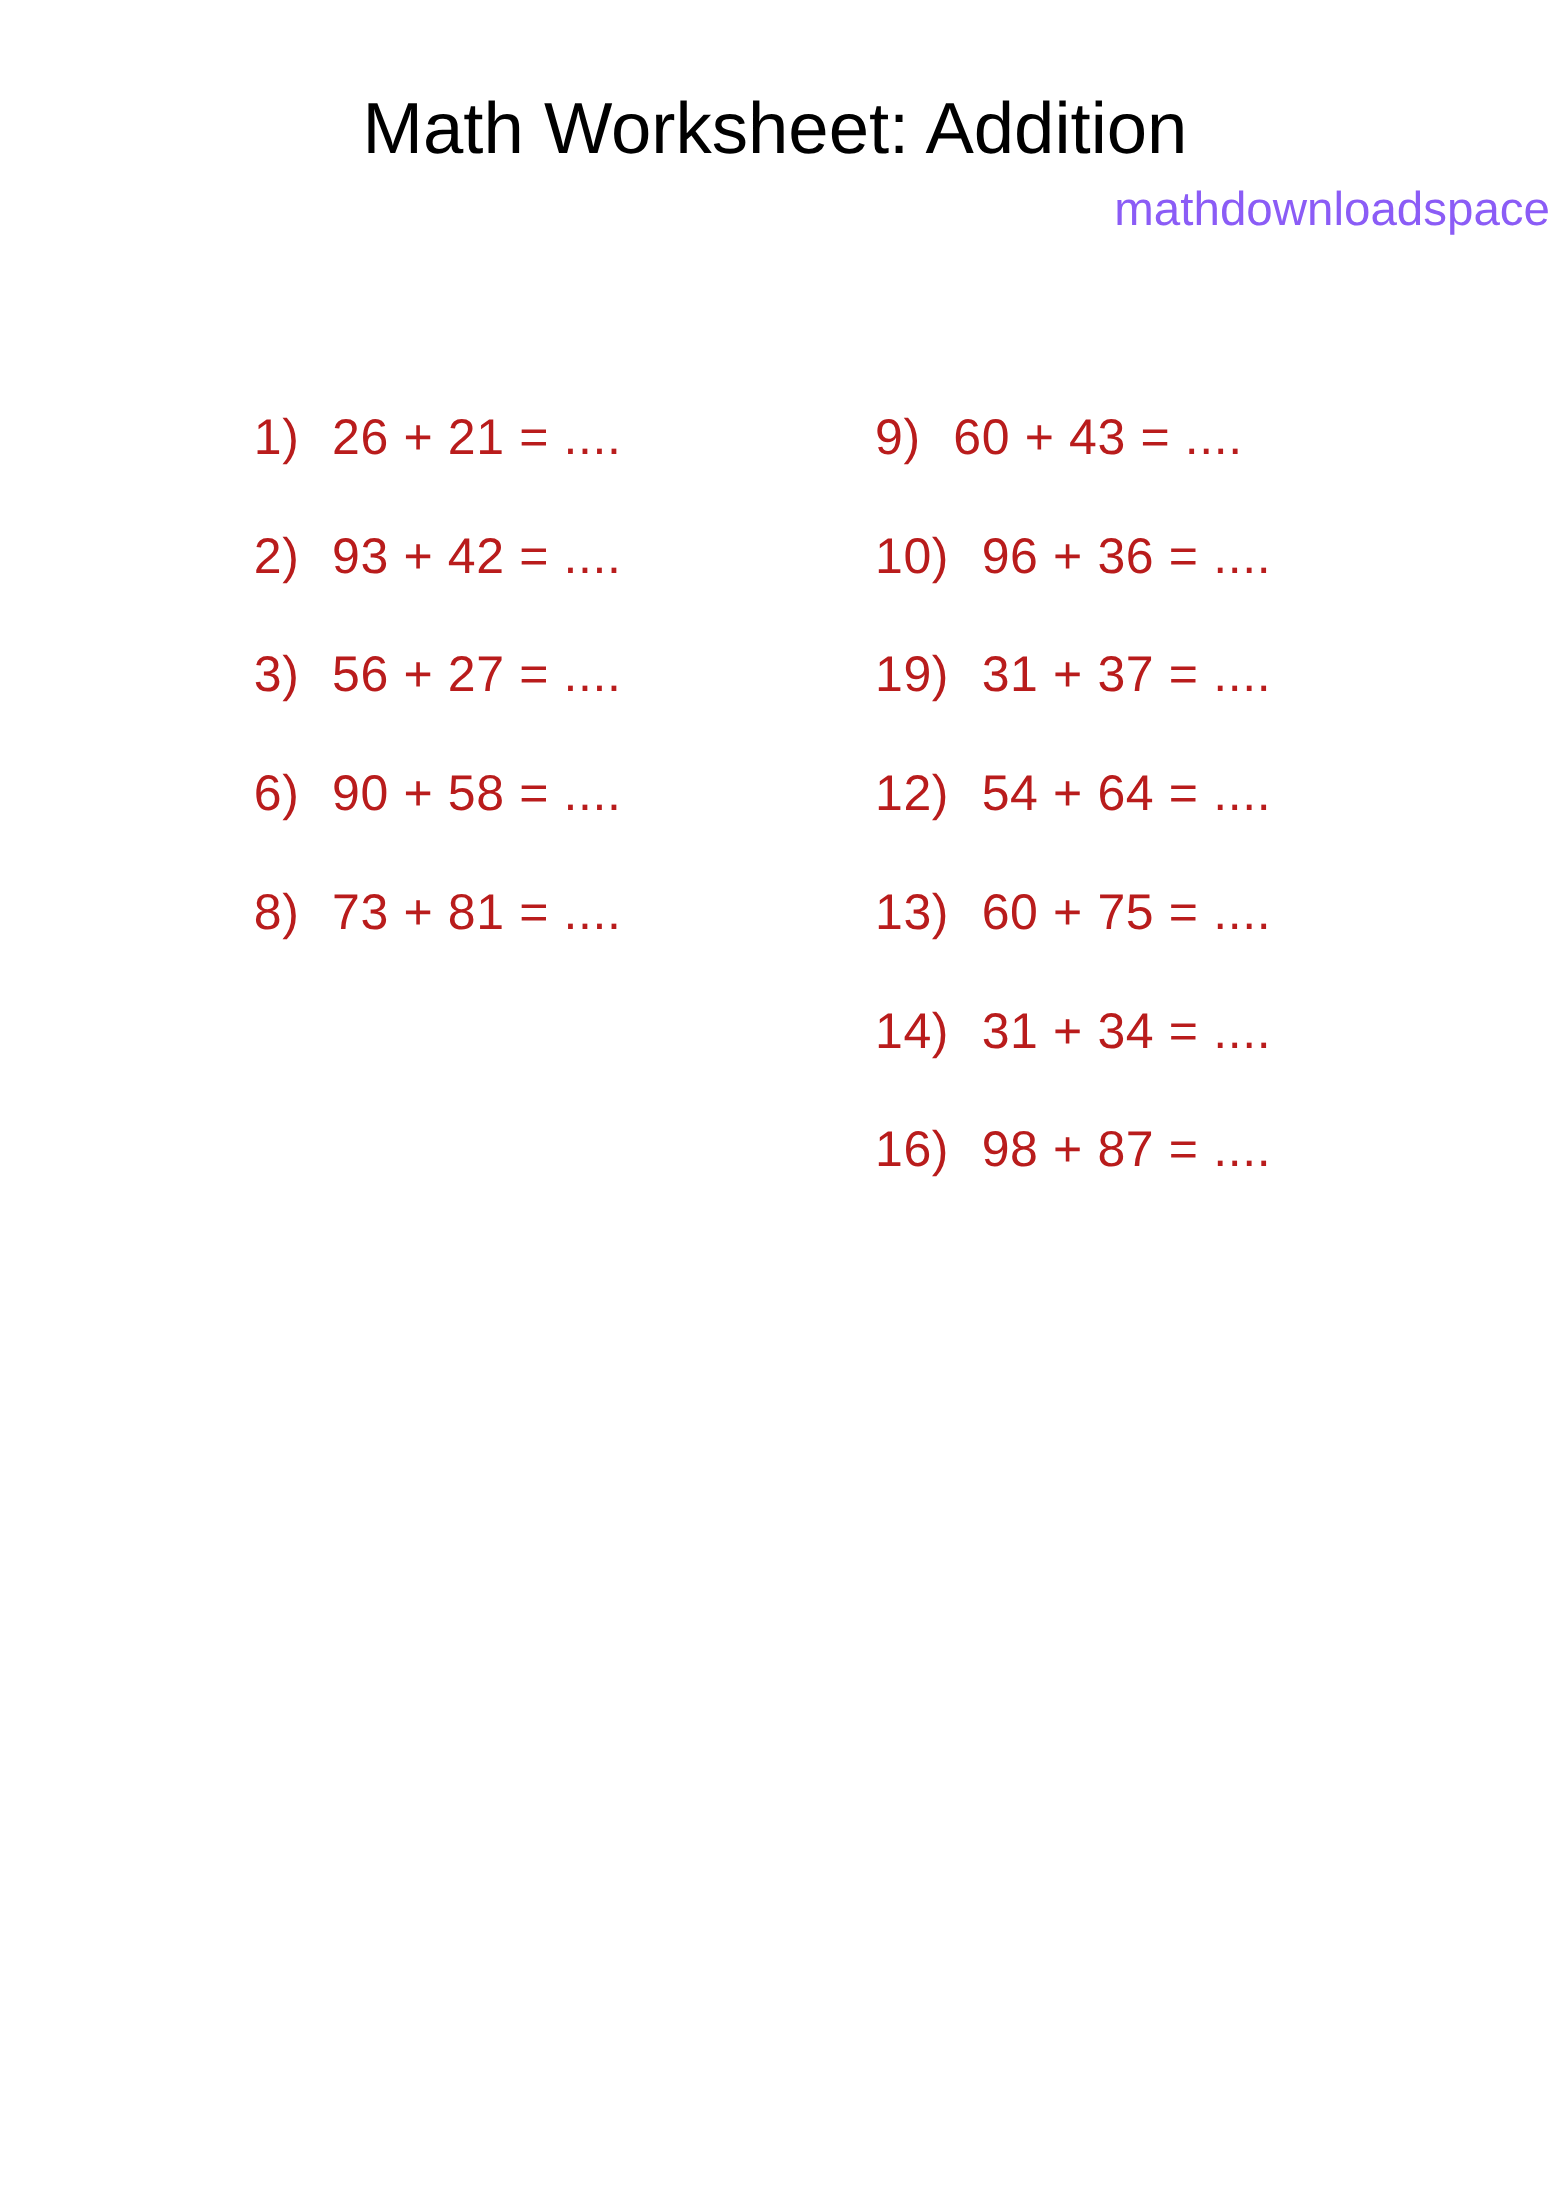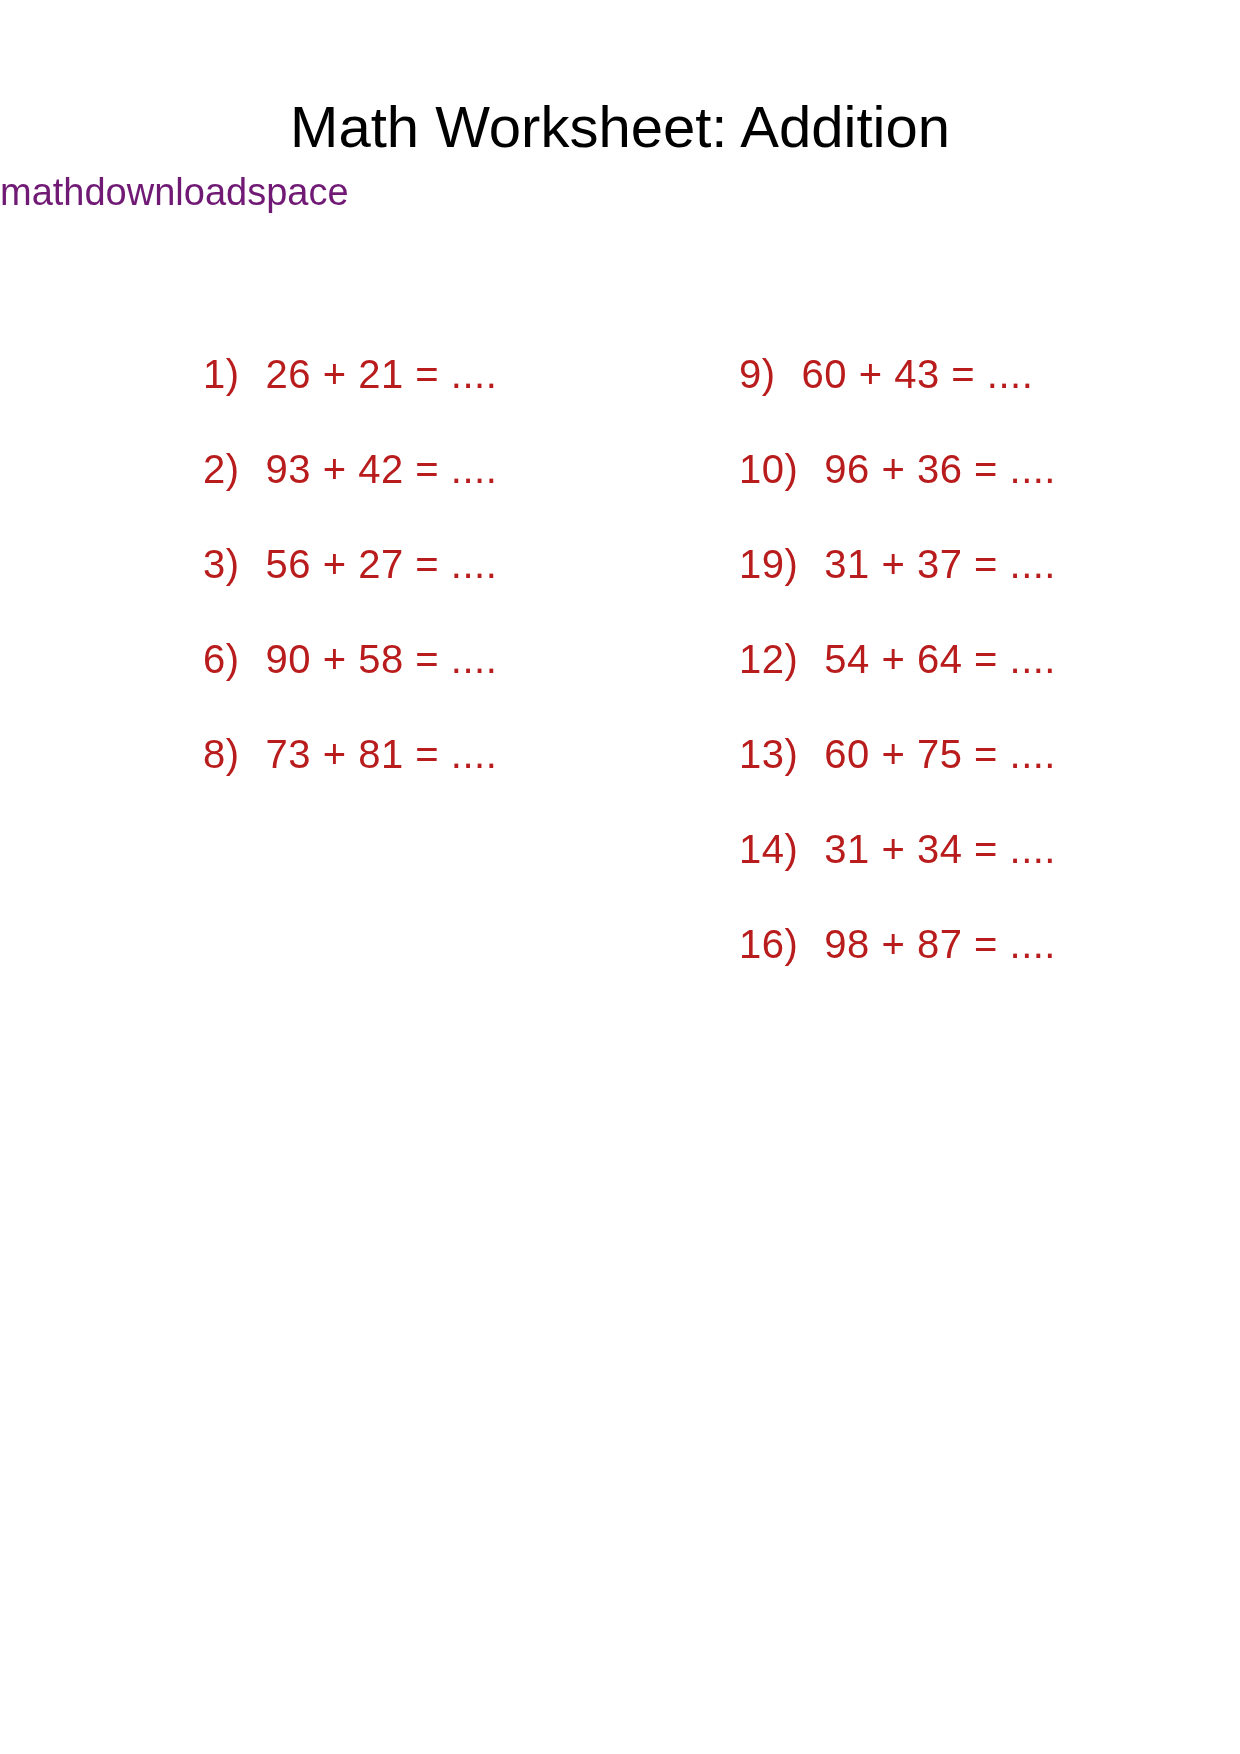--- a/index.html
+++ b/index.html
@@ -8,45 +8,45 @@
     position: relative;
     width: 1240px;
     height: 1754px;
     background: #ffffff;
     font-family: "Liberation Sans", sans-serif;
     color: #000000;
     overflow: hidden;
   }
   .title {
     margin: 0;
-    padding-top: 96px;
+    padding-top: 72px;
     text-align: center;
     font-size: 58px;
     line-height: 62px;
     font-weight: 400;
     color: #000000;
   }
   .subtitle {
     margin-top: 12px;
-    text-align: left;
+    text-align: right;
     font-size: 38px;
     line-height: 44px;
-    color: #701a75;
+    color: #8b5cf6;
   }
   .problems {
     position: relative;
     margin-top: 139px;
   }
   .col {
     position: absolute;
     top: 0;
     white-space: nowrap;
   }
   .col-left  { left: 203px; }
-  .col-right { left: 739px; }
+  .col-right { left: 700px; }
   .row {
     font-size: 40px;
     line-height: 42px;
     margin-bottom: 53px;
     color: #b91c1c;
     letter-spacing: 0.5px;
   }
   .row .num {
     display: inline-block;
     margin-right: 26px;

